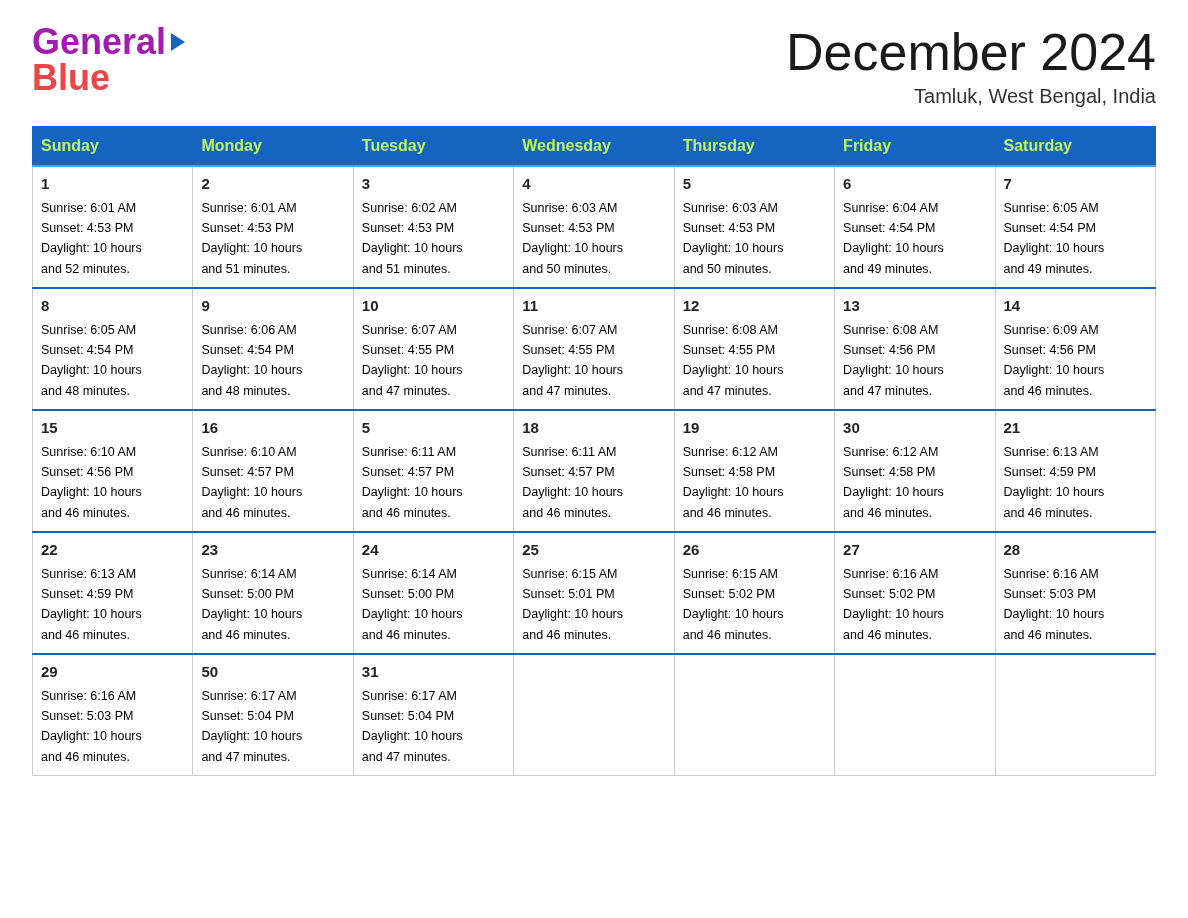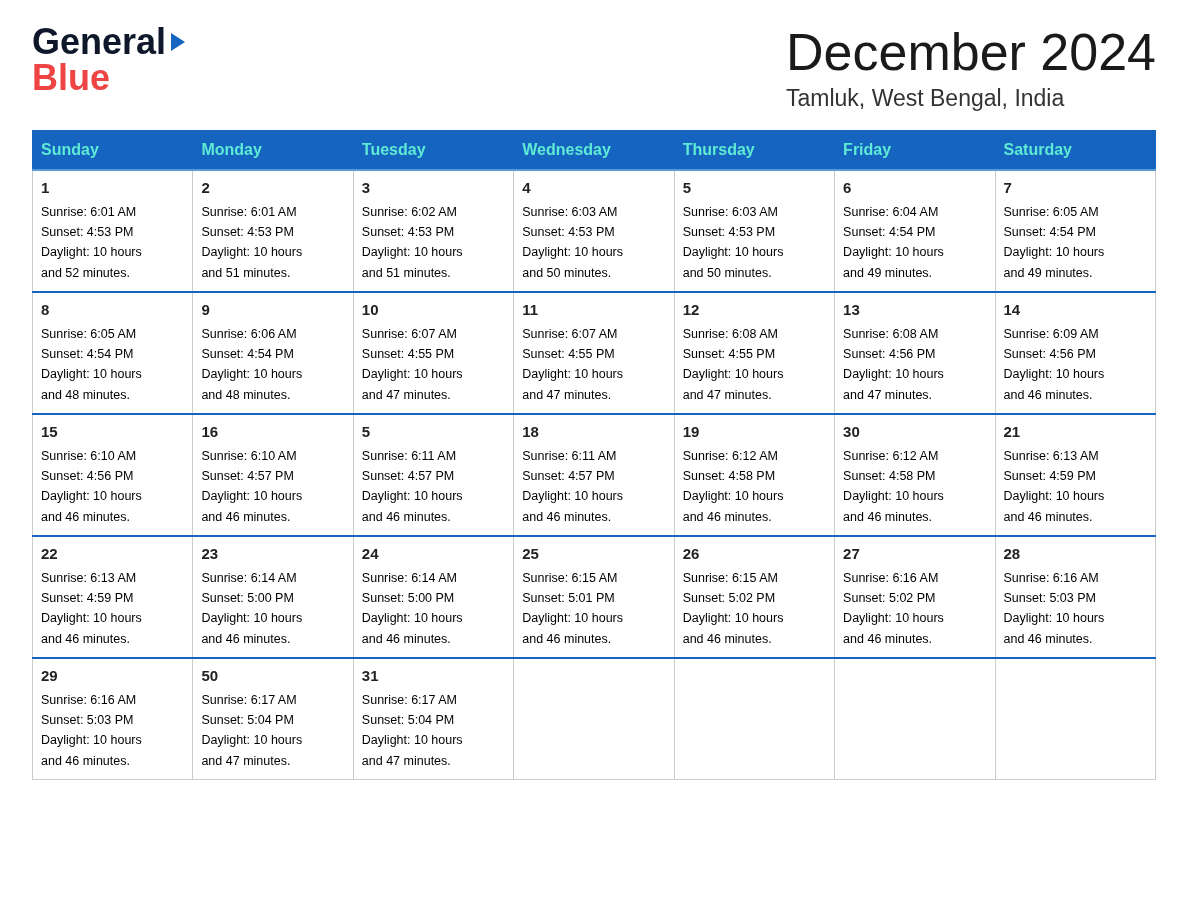--- a/index.html
+++ b/index.html
@@ -16,40 +16,41 @@
       justify-content: space-between;
       align-items: flex-start;
       margin-bottom: 18px;
     }
     .logo {
       display: flex;
       flex-direction: column;
       align-items: flex-start;
     }
     .header-right {
+      text-align: right;
     }
     .month-title {
       font-size: 52px;
       font-weight: normal;
       color: #1a1a1a;
       line-height: 1.1;
     }
     .location-title {
-      font-size: 23px;
+      font-size: 20px;
       color: #333;
       margin-top: 4px;
     }
     .calendar {
       width: 100%;
       border-collapse: collapse;
       border: 1px solid #bbb;
     }
     .calendar th {
       background: #1565c0;
-      color: #5eead4;
+      color: #bef264;
       font-size: 16px;
       font-weight: bold;
       padding: 10px 8px;
       text-align: left;
       border: 1px solid #1565c0;
     }
     .calendar td {
       vertical-align: top;
       padding: 6px 8px 8px 8px;
       border: 1px solid #ccc;
@@ -79,21 +80,21 @@
       border-top: 2px solid #5b9bd5;
     }
     .empty { background: #fff; }
   </style>
 </head>
 <body>
 
 <div class="header">
   <div class="logo">
     <div style="display:flex; align-items:center; line-height:1;">
-      <span style="font-size:36px; font-weight:bold; color:#0f172a;">General</span>
+      <span style="font-size:36px; font-weight:bold; color:#a21caf;">General</span>
       <svg width="22" height="22" viewBox="0 0 22 22" style="margin:0 1px;">
         <polygon points="4,2 18,11 4,20" fill="#1565c0"></polygon>
       </svg>
     </div>
     <div style="font-size:36px; font-weight:bold; color:#ef4444; line-height:1; margin-top:0;">Blue</div>
   </div>
   <div class="header-right">
     <div class="month-title">December 2024</div>
     <div class="location-title">Tamluk, West Bengal, India</div>
   </div>

